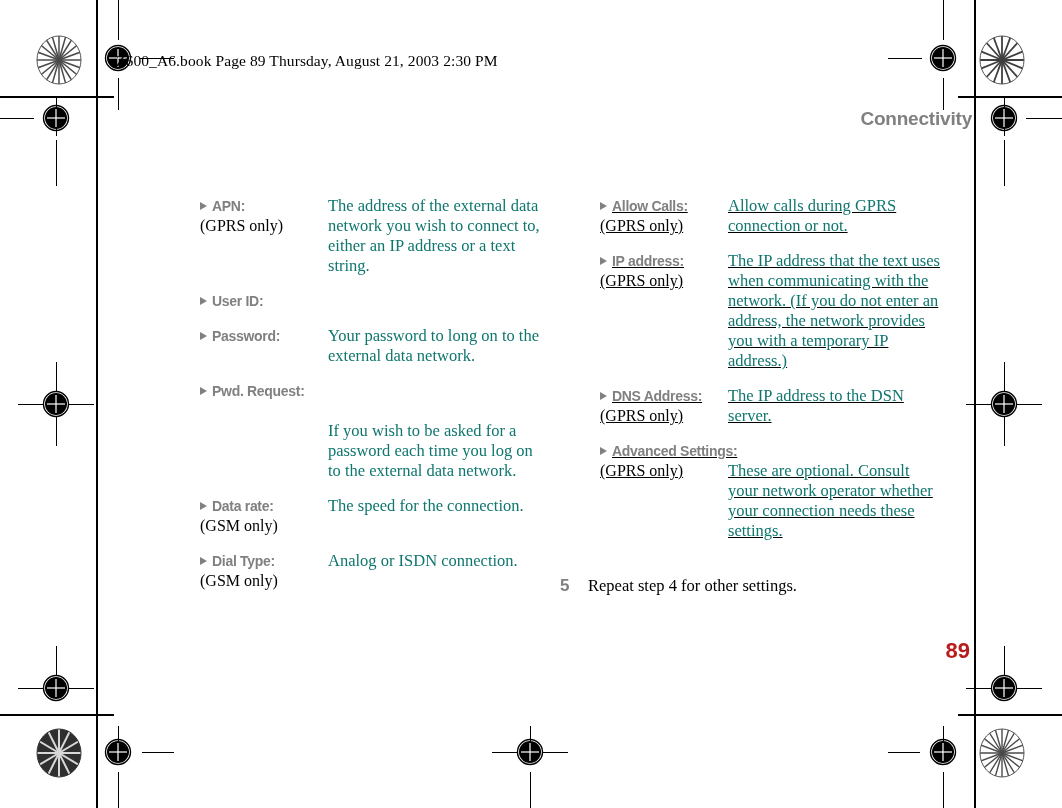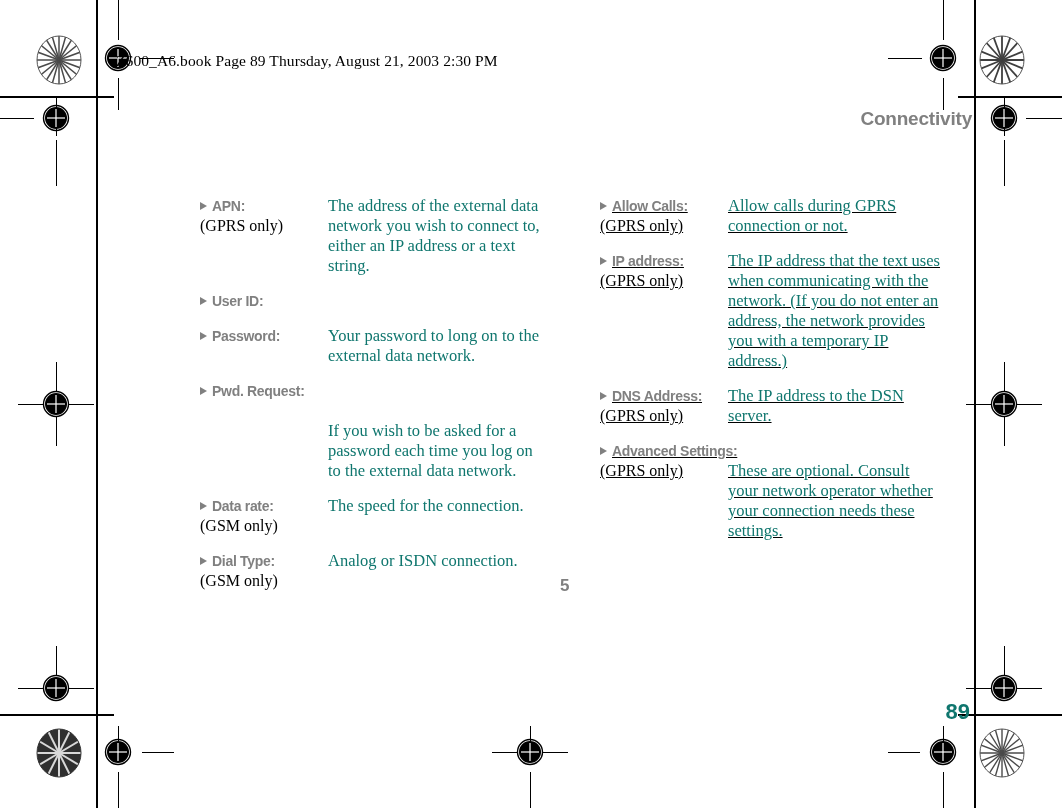--- a/index.html
+++ b/index.html
@@ -54,25 +54,25 @@
     font-family: "Liberation Sans", "DejaVu Sans", sans-serif;
     font-weight: bold;
     font-size: 19px;
     color: #808080;
     letter-spacing: -0.2px;
     white-space: nowrap;
   }
 
   .page-number {
     position: absolute;
-    right: 92px; top: 699px;
+    right: 92px; top: 638px;
     font-family: "Liberation Sans", "DejaVu Sans", sans-serif;
     font-weight: bold;
     font-size: 22px;
-    color: #0f766e;
+    color: #b91c1c;
   }
 
   
   .column {
     position: absolute;
     top: 168px;
     width: 340px;
     margin-top: 28px;
   }
   .column.left  { left: 200px; }
@@ -491,14 +491,15 @@
       <div class="qualifier">(GPRS only)</div>
     </div>
     <div class="desc-cell desc-pad-top">These are optional. Consult your network operator whether your connection needs these settings.</div>
   </div>
 
 </div>
 
 <div class="step-block">
   <div class="step-num">5</div>
   <div class="step-text">
+    <div>Repeat step 4 for other settings.</div>
   </div>
 </div>
 
 </body></html>

